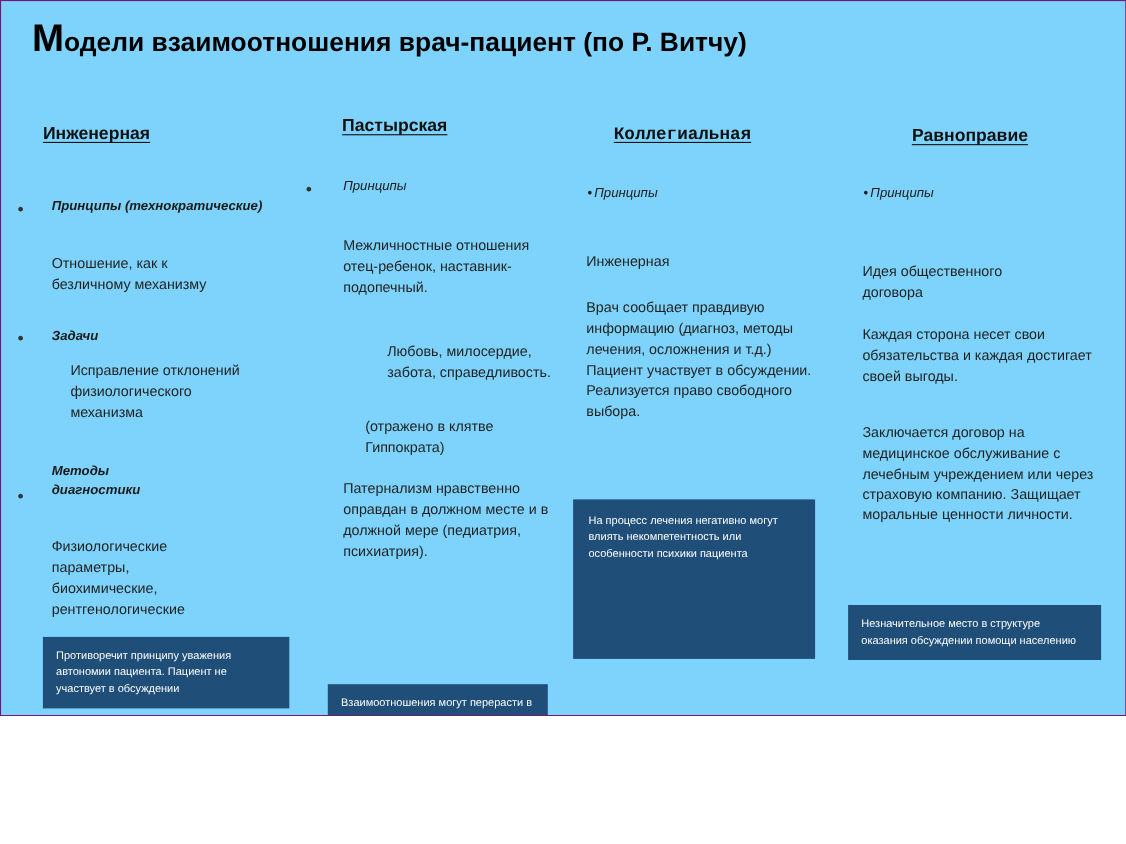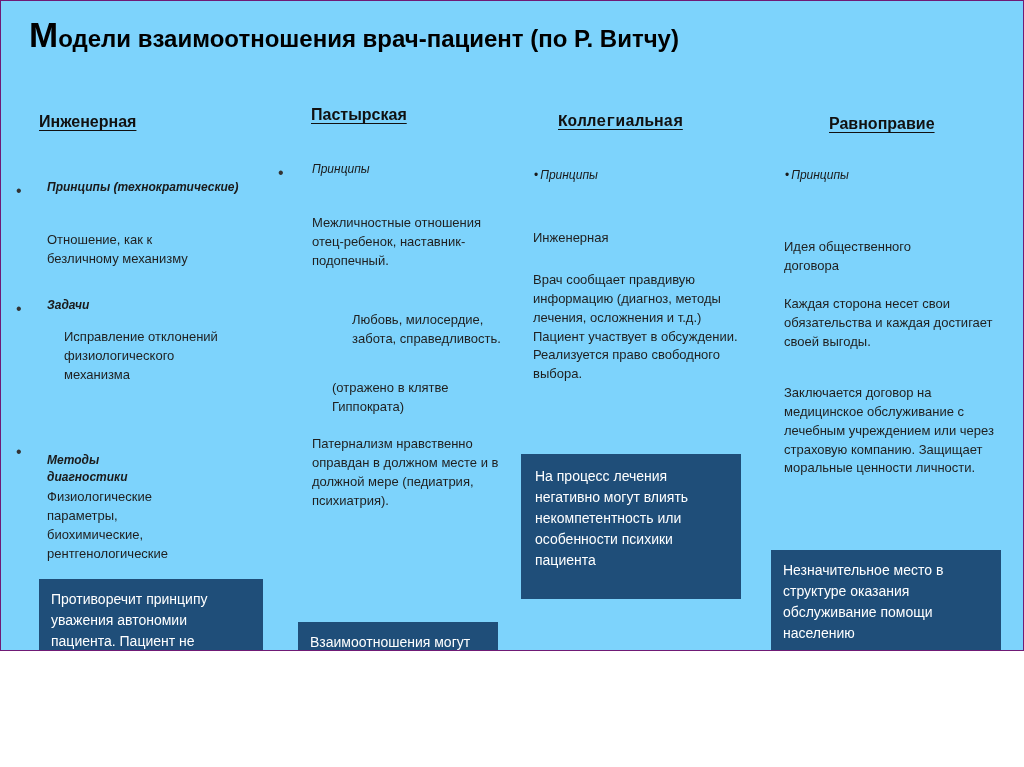--- a/index.html
+++ b/index.html
@@ -13,21 +13,21 @@
   .title { position:absolute; left:28px; top:14px; font-size:24px; font-weight:700; color:#000; white-space:nowrap; }
   .title .initial { font-size:35px; }
   .col-header { position:absolute; font-size:16px; font-weight:700; color:#111; text-decoration:underline; text-underline-offset:3px; }
   .bullet { position:absolute; font-size:16px; color:#333; }
   .label { position:absolute; font-size:12px; font-style:italic; color:#1a1a1a; line-height:1.4; }
   .label.bold { font-weight:700; }
   .inline-bullet { font-style:normal; margin-right:2px; }
   .block { position:absolute; font-size:13px; line-height:1.45; color:#1f1f1f; }
   .box {
     position:absolute; background:var(--box-bg,#1f4e79); color:var(--box-text,#ffffff);
-    font-size:14px; line-height:1.5; padding:10px 12px;
+    font-size:10px; line-height:1.5; padding:10px 12px;
   }
 </style>
 </head>
 <body>
 
 <div class="slide">
 
   <h1 class="title"><span class="initial">М</span><span>одели взаимоотношения врач-пациент (по Р. Витчу)</span></h1>
 
   <div>
@@ -35,21 +35,21 @@
 
     <span class="bullet" style="left:15px; top:181px;">•</span>
     <div class="label bold" style="left:46px; top:178px; width:200px;">Принципы (технократические)</div>
     <div class="block" style="left:46px; top:230px; width:175px;">Отношение, как к безличному механизму</div>
 
     <span class="bullet" style="left:15px; top:299px;">•</span>
     <div class="label bold" style="left:46px; top:296px; width:180px;">Задачи</div>
     <div class="block" style="left:63px; top:327px; width:160px;">Исправление отклонений физиологического механизма</div>
 
     <span class="bullet" style="left:15px; top:442px;">•</span>
-    <div class="label bold" style="left:46px; top:451px; width:120px;">Методы диагностики</div>
+    <div class="label bold" style="left:46px; top:419px; width:120px;">Методы диагностики</div>
     <div class="block" style="left:46px; top:487px; width:170px;">Физиологические параметры, биохимические, рентгенологические</div>
 
     <div class="box" style="left:38px; top:578px; width:224px;">Противоречит принципу уважения автономии пациента. Пациент не участвует в обсуждении</div>
   </div>
 
   <div>
     <div class="col-header" style="left:310px; top:105px;">Пастырская</div>
 
     <span class="bullet" style="left:277px; top:163px;">•</span>
     <div class="label" style="left:311px; top:160px; width:180px;">Принципы</div>
@@ -75,16 +75,16 @@
 
   <div>
     <div class="col-header" style="left:828px; top:114px;">Равноправие</div>
 
     <div class="label" style="left:784px; top:166px; width:180px;"><span class="inline-bullet">•</span><span>Принципы</span></div>
 
     <div class="block" style="left:783px; top:237px; width:185px;">Идея общественного договора</div>
     <div class="block" style="left:783px; top:294px; width:210px;">Каждая сторона несет свои обязательства и каждая достигает своей выгоды.</div>
     <div class="block" style="left:783px; top:383px; width:212px;">Заключается договор на медицинское обслуживание с лечебным учреждением или через страховую компанию. Защищает моральные ценности личности.</div>
 
-    <div class="box" style="left:770px; top:549px; width:230px;">Незначительное место в структуре оказания обслуживание помощи населению</div>
+    <div class="box" style="left:770px; top:549px; width:230px;">Незначительное место в структуре оказания обсуждении помощи населению</div>
   </div>
 
 </div>
 
 </body></html>

